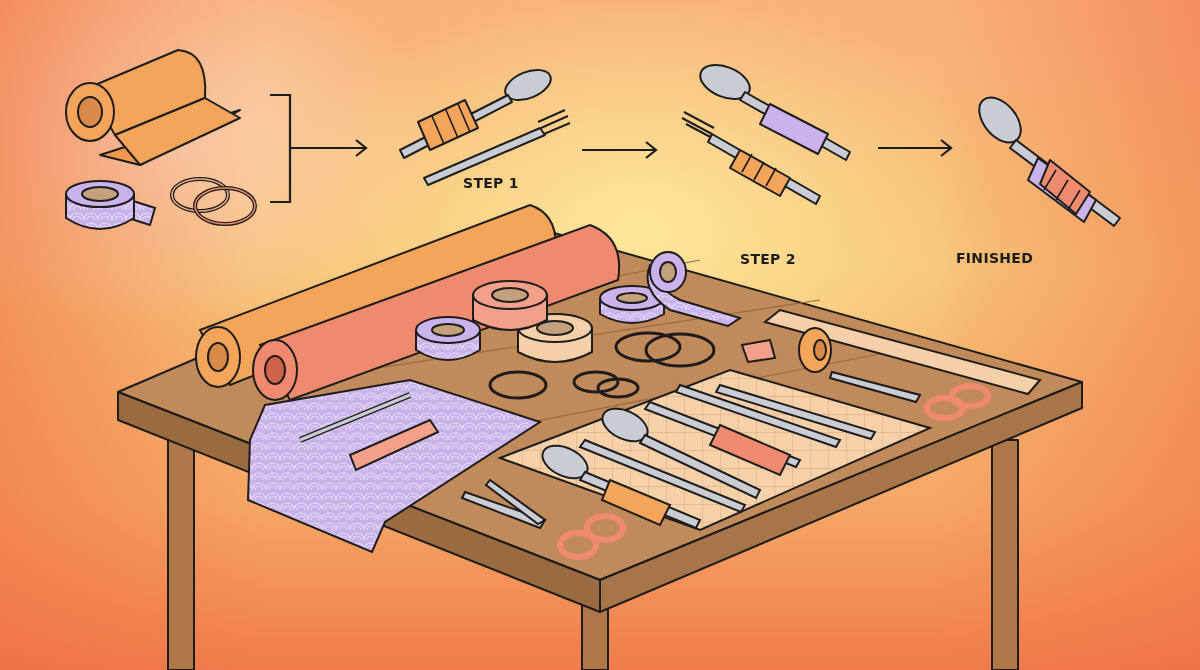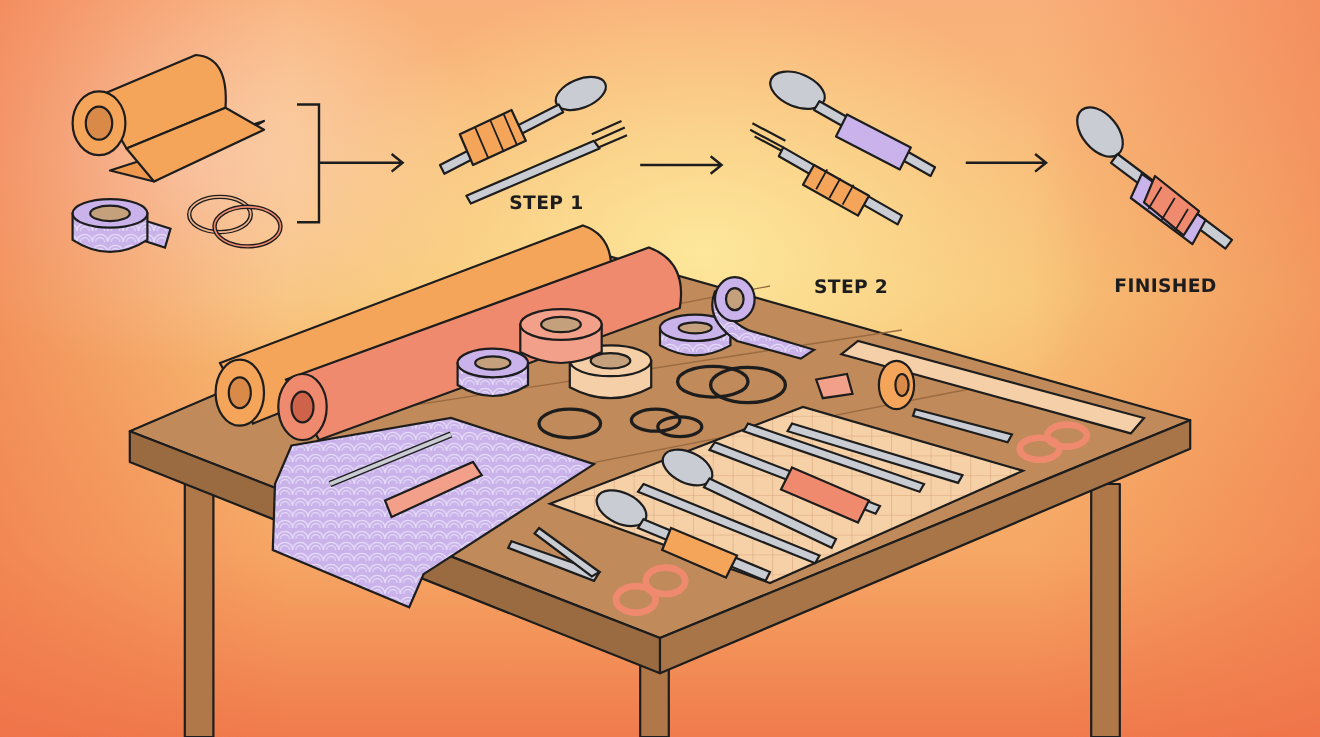--- a/index.html
+++ b/index.html
@@ -6,21 +6,21 @@
   body{width:1200px;height:670px;overflow:hidden;position:relative;font-family:"DejaVu Sans","Liberation Sans",sans-serif;}
   .bg{position:absolute;inset:0;
     background:
       radial-gradient(ellipse 520px 360px at 640px 230px, #fde79a 0%, rgba(253,231,154,0) 70%),
       radial-gradient(ellipse 380px 260px at 160px 140px, #fbd4b4 0%, rgba(251,212,180,0) 75%),
       linear-gradient(180deg,#f9b07a 0%, #f7c377 40%, #f6a765 75%, #f07b4c 100%);
   }
   .bg::after{content:"";position:absolute;inset:0;
     background:linear-gradient(90deg, rgba(239,110,70,0.55) 0%, rgba(239,110,70,0) 22%, rgba(239,110,70,0) 78%, rgba(239,110,70,0.5) 100%);}
   svg.art{position:absolute;left:0;top:0;}
-  .label{position:absolute;font-weight:bold;font-size:17px;color:#1d1d1d;letter-spacing:0.3px;white-space:nowrap;}
+  .label{position:absolute;font-weight:bold;font-size:14px;color:#1d1d1d;letter-spacing:0.3px;white-space:nowrap;}
 </style>
 </head>
 <body>
 
 <div class="bg"></div>
 
 <svg class="art" width="1200" height="670" viewBox="0 0 1200 670">
   <defs>
     <pattern id="scallop" width="14" height="10" patternUnits="userSpaceOnUse">
       <rect width="14" height="10" fill="#c9b3ea"></rect>
@@ -177,13 +177,13 @@
   </g>
   <g stroke="#1d1d1d" stroke-width="2">
     <path d="M832 372 L920 395 L916 402 L830 378 Z" fill="#c9ccd3"></path>
     <ellipse cx="945" cy="408" rx="18" ry="10" fill="none" stroke="#f08a6e" stroke-width="6"></ellipse>
     <ellipse cx="970" cy="396" rx="18" ry="10" fill="none" stroke="#f08a6e" stroke-width="6"></ellipse>
   </g>
 </svg>
 
 <div class="label" style="left:463px;top:175px;">STEP 1</div>
 <div class="label" style="left:740px;top:219px;margin-top:32px;">STEP 2</div>
-<div class="label" style="left:1013px;top:250px;text-align:right;">FINISHED</div>
+<div class="label" style="left:956px;top:250px;text-align:right;">FINISHED</div>
 
 </body></html>

